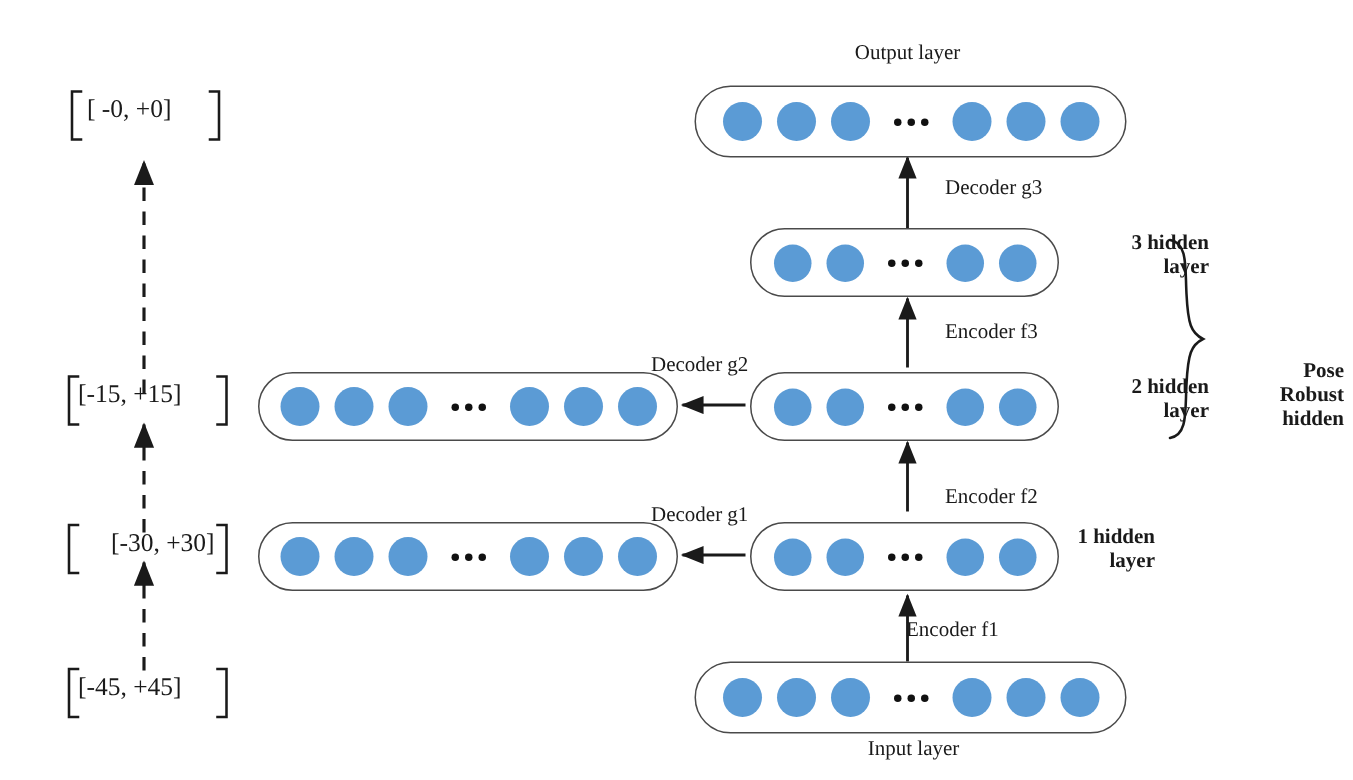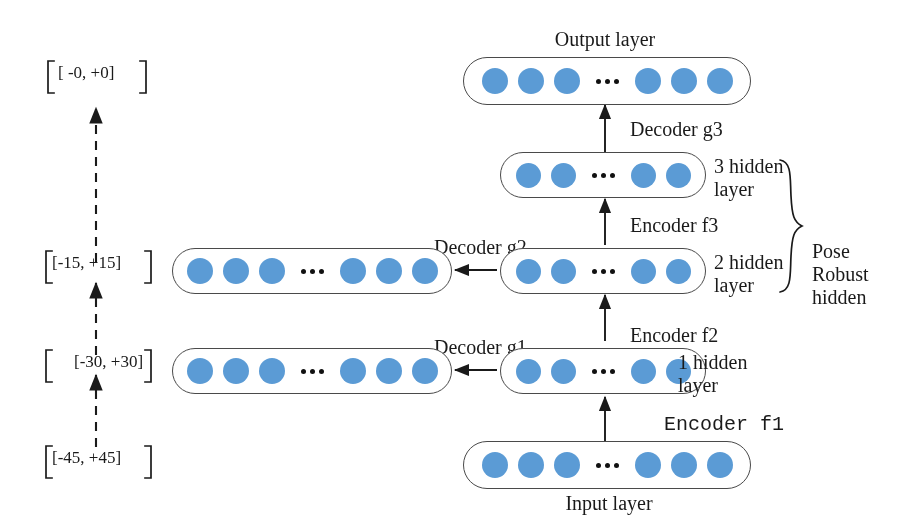--- a/index.html
+++ b/index.html
@@ -62,27 +62,27 @@
     display: block;
     width: 5px;
     height: 5px;
     border-radius: 50%;
     background: #111111;
   }
 
   
   .lbl {
     position: absolute;
-    font-size: 20px;
+    font-size: 14px;
     line-height: 1.15;
     white-space: pre;
     color: #1a1a1a;
   }
   .lbl.c { text-align: center; }
-  .lbl.two-line { white-space: normal; text-align: left; }
+  .lbl.two-line { white-space: normal; text-align: right; font-weight: bold; }
 
   .bracket-lbl {
     position: absolute;
     font-size: 17px;
     line-height: 1;
     color: #1a1a1a;
     white-space: pre;
   }
 
   
@@ -264,21 +264,21 @@
       <span class="node sm"></span>
       <span class="node sm"></span>
     </div>
   </div>
 
   <div class="lbl two-line" style="left:678px; top:351px; width:92px;">
     <div>1 hidden</div>
     <div>layer</div>
   </div>
 
-  <div class="lbl" style="left:664px; top:413px;font-family:Liberation Mono, monospace;">Encoder f1</div>
+  <div class="lbl" style="left:604px; top:413px;">Encoder f1</div>
 
   <div class="layer-box" style="left:463px; top:441px; width:288px; height:48px;">
     <div class="nodes">
       <span class="node"></span>
       <span class="node"></span>
       <span class="node"></span>
       <span class="ellipsis">
           <i></i>
           <i></i>
           <i></i>

